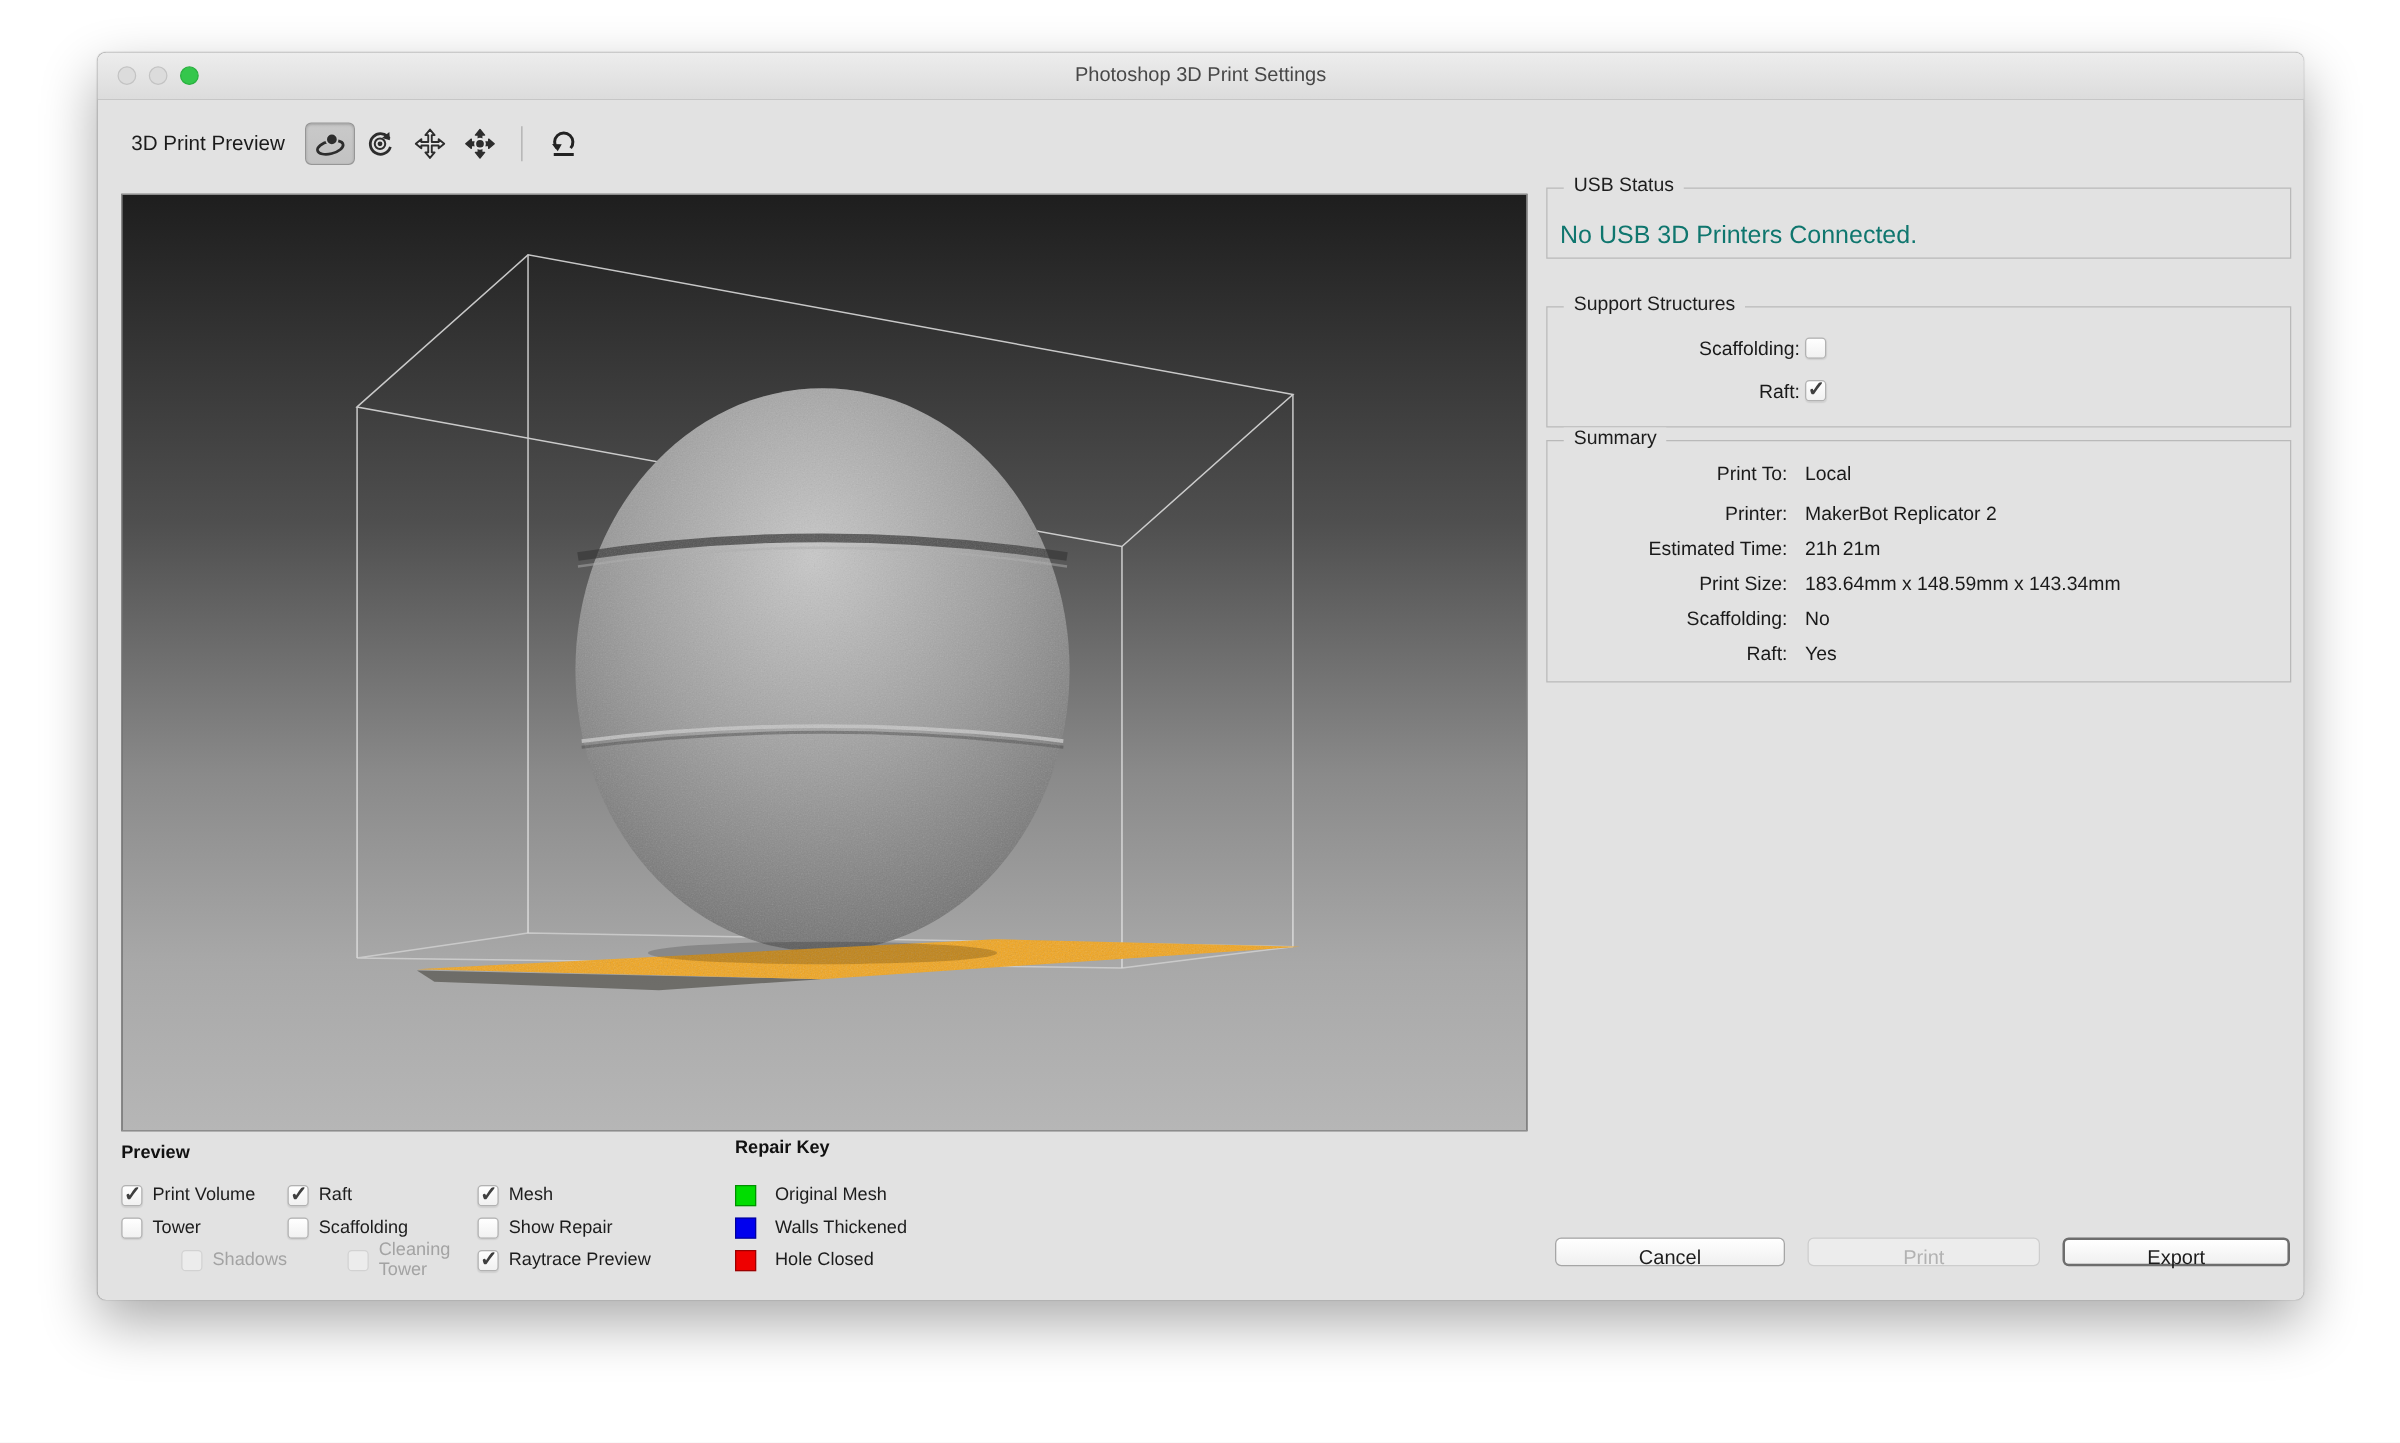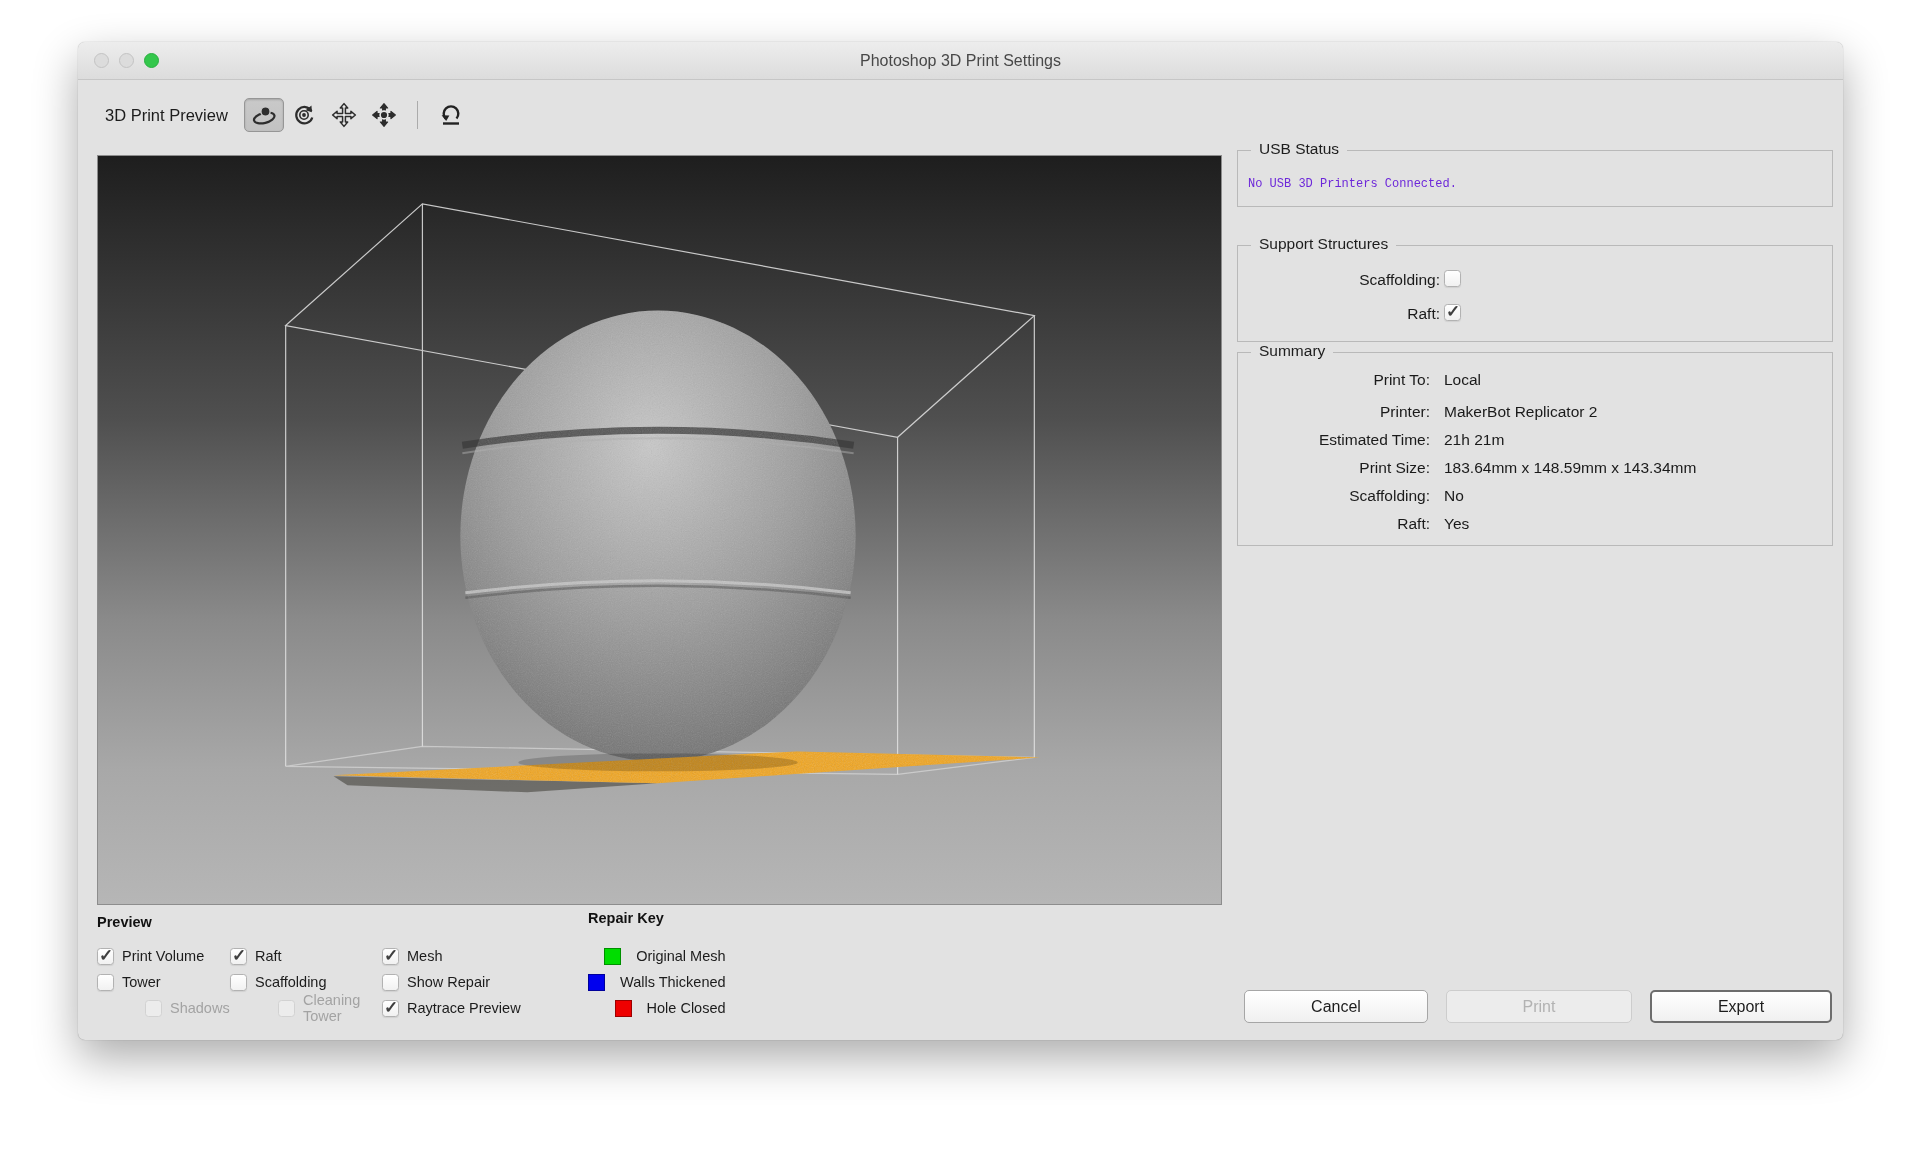--- a/index.html
+++ b/index.html
@@ -46,21 +46,21 @@
   }
   .preview-panel svg { display:block; }
 
   
   .fieldset { position:absolute; border:1px solid #b9b9b9; }
   .legend {
     position:absolute; top:-11px; left:13px; background:#e2e2e2; padding:0 8px;
     font-size:15.5px; color:#1d1d1d; white-space:nowrap;
   }
   .usb-box { left:1159px; top:108px; width:596px; height:57px; }
-  .usb-msg { position:absolute; left:10px; top:26px; font-size:12px; color:#6d28d9;font-family:Liberation Mono, monospace; }
+  .usb-msg { position:absolute; left:10px; top:26px; font-size:20px; color:#0f766e; }
 
   .support-box { left:1159px; top:203px; width:596px; height:97px; }
   .support-row { position:absolute; left:0; width:100%; height:20px; }
   .support-row .lbl { position:absolute; right:392px; font-size:15.5px; color:#1a1a1a; }
   .support-row .cb { position:absolute; left:206px; top:-1px; }
 
   .summary-box { left:1159px; top:310px; width:596px; height:194px; }
   .sum-row { position:absolute; left:0; width:100%; height:20px; }
   .sum-row .lbl { position:absolute; left:0; width:192px; text-align:right; font-size:15.5px; color:#1a1a1a; }
   .sum-row .val { position:absolute; left:206px; font-size:15.5px; color:#1a1a1a; white-space:nowrap; }
@@ -83,26 +83,26 @@
     position:absolute; left:19px; top:901px;
     display:grid; grid-auto-flow:column;
     grid-template-rows:repeat(3,26px); grid-template-columns:133px 152px 180px;
     align-items:center;
   }
   .opt { display:flex; align-items:center; gap:8px; font-size:14.5px; color:#1c1c1c; }
   .opt.disabled { color:#a3a3a3;padding-left:48px; }
   .opt .cb { flex:0 0 auto; }
 
   .repair-items { position:absolute; left:510px; top:901px; }
-  .repair-item { display:flex; align-items:center; gap:15px; height:26px; font-size:14.5px; color:#1c1c1c;justify-content:flex-end; }
+  .repair-item { display:flex; align-items:center; gap:15px; height:26px; font-size:14.5px; color:#1c1c1c; }
   .swatch { width:17px; height:17px; border:1px solid rgba(0,0,0,.35); }
 
   
   .btn {
-    position:absolute; top:948px; height:33px; border-radius:5px;
+    position:absolute; top:948px; height:23px; border-radius:5px;
     background:linear-gradient(#ffffff,#f0f0f0); border:1px solid #a6a6a6;
     font-size:16px; color:#1c1c1c; text-align:center; line-height:31px; cursor:pointer;
     font-family:"Liberation Sans", sans-serif;
   }
   .btn-cancel { left:1166px; width:184px; }
   .btn-print  { left:1368px; width:186px; background:#ececec; border-color:#cdcdcd; color:#b2b2b2; cursor:default; }
   .btn-export { left:1572px; width:182px; border:2px solid #6d6d6d; line-height:29px; }
 </style>
 </head>
 <body>

